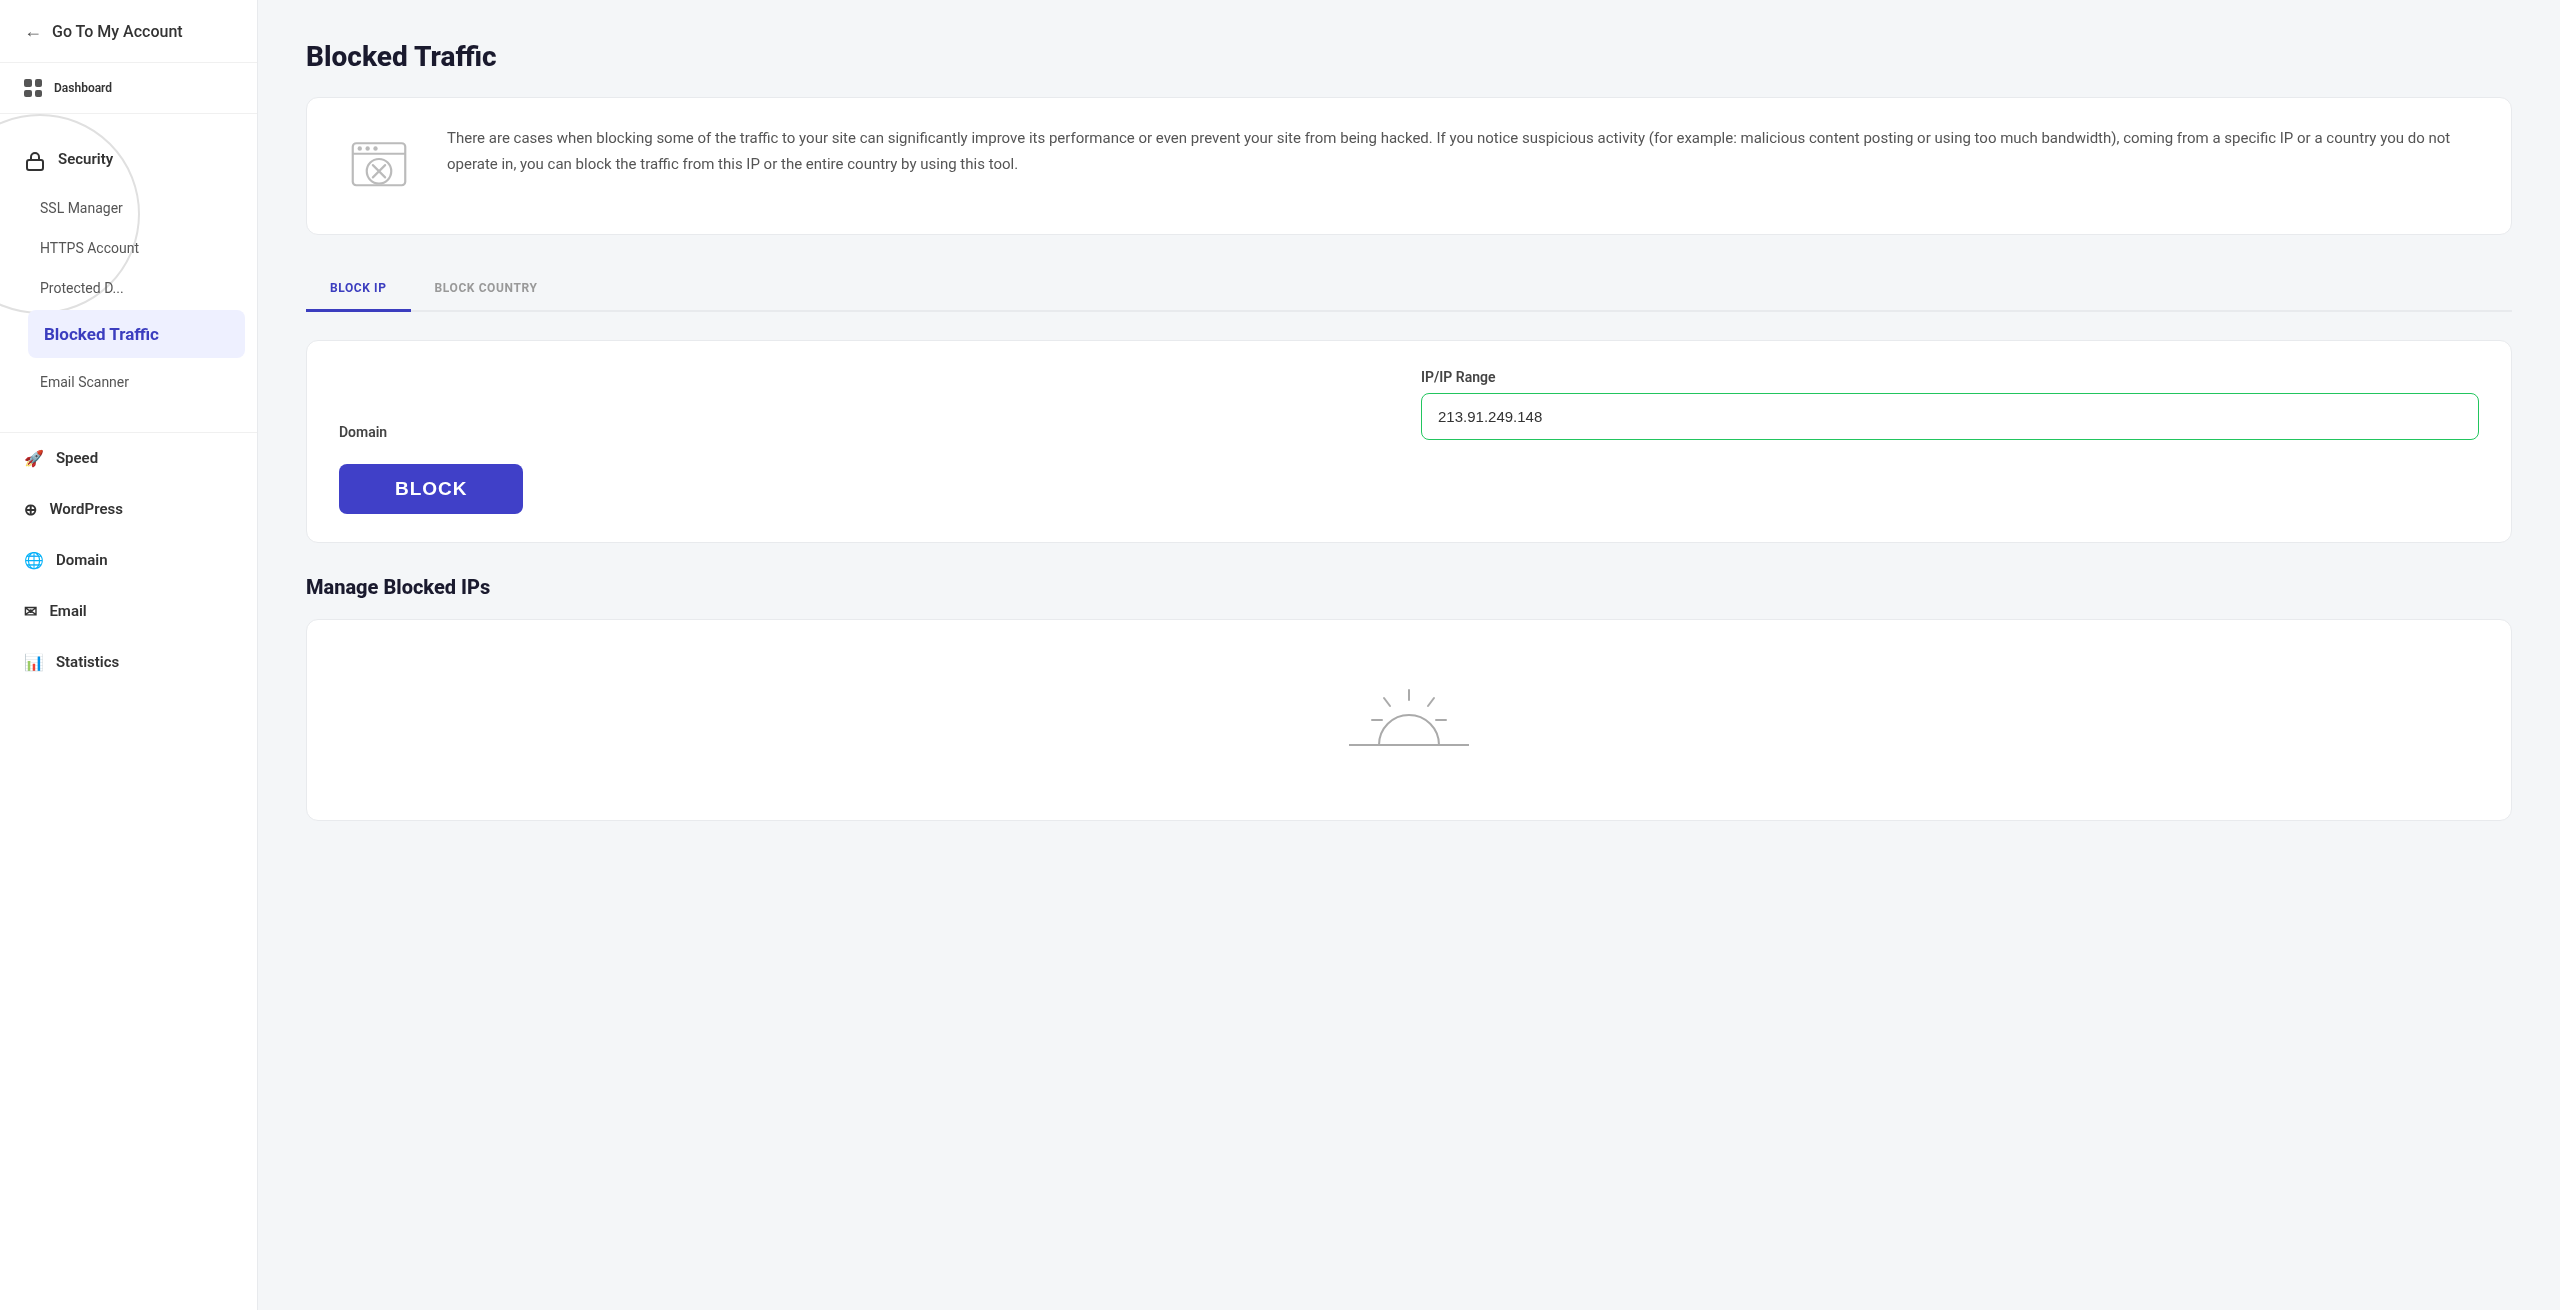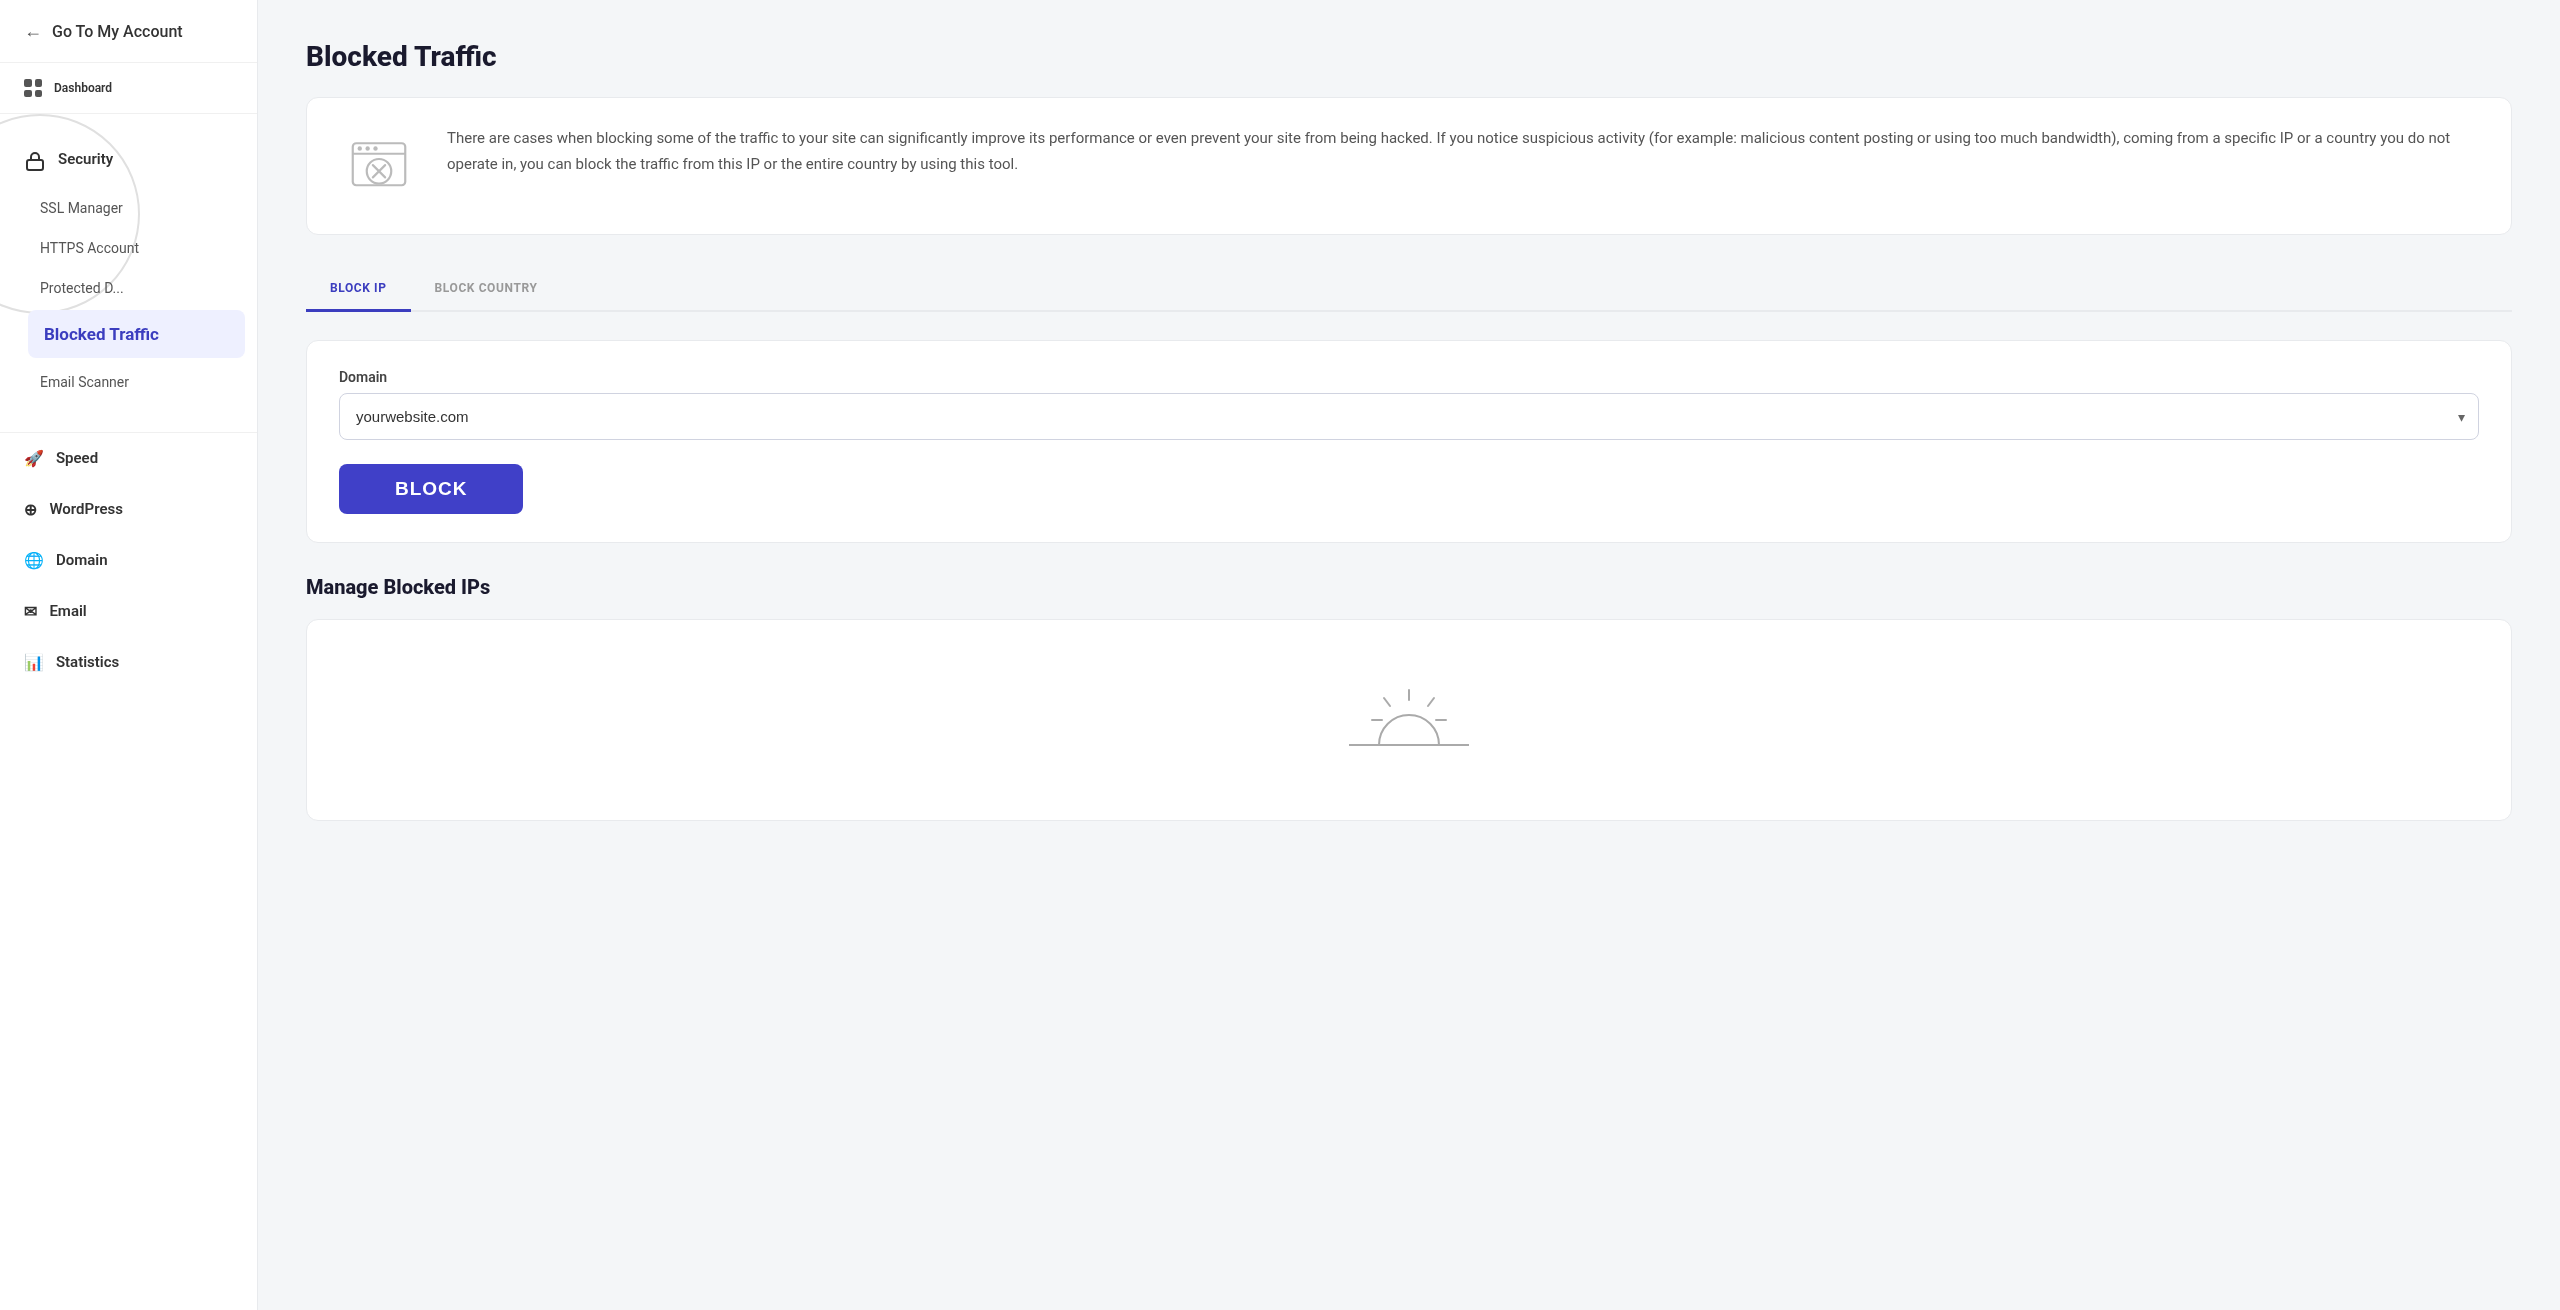--- a/index.html
+++ b/index.html
@@ -420,26 +420,24 @@
   <div class="tabs-container">
     <div class="tab-item active">BLOCK IP</div>
     <div class="tab-item">BLOCK COUNTRY</div>
   </div>
 
 
   <div class="form-card">
     <div class="form-row">
       <div class="form-group">
         <label class="form-label">Domain</label>
-        <div class="form-select-wrap">
-          <select>
-            <option>yourwebsite.com</option>
-          </select>
-          <span class="chevron-down">▾</span>
-        </div>
+      </div>
+      <div class="form-group">
+        <label class="form-label">IP/IP Range</label>
+        <input class="form-input" type="text" value="213.91.249.148" style="">
       </div>
     </div>
     <button class="block-btn">BLOCK</button>
   </div>
 
   <h2 class="manage-section-title">Manage Blocked IPs</h2>
 
   <div class="manage-card">
     <div class="empty-illustration">
       <svg class="sunrise-svg" viewBox="0 0 140 80" fill="none" xmlns="http://www.w3.org/2000/svg">

